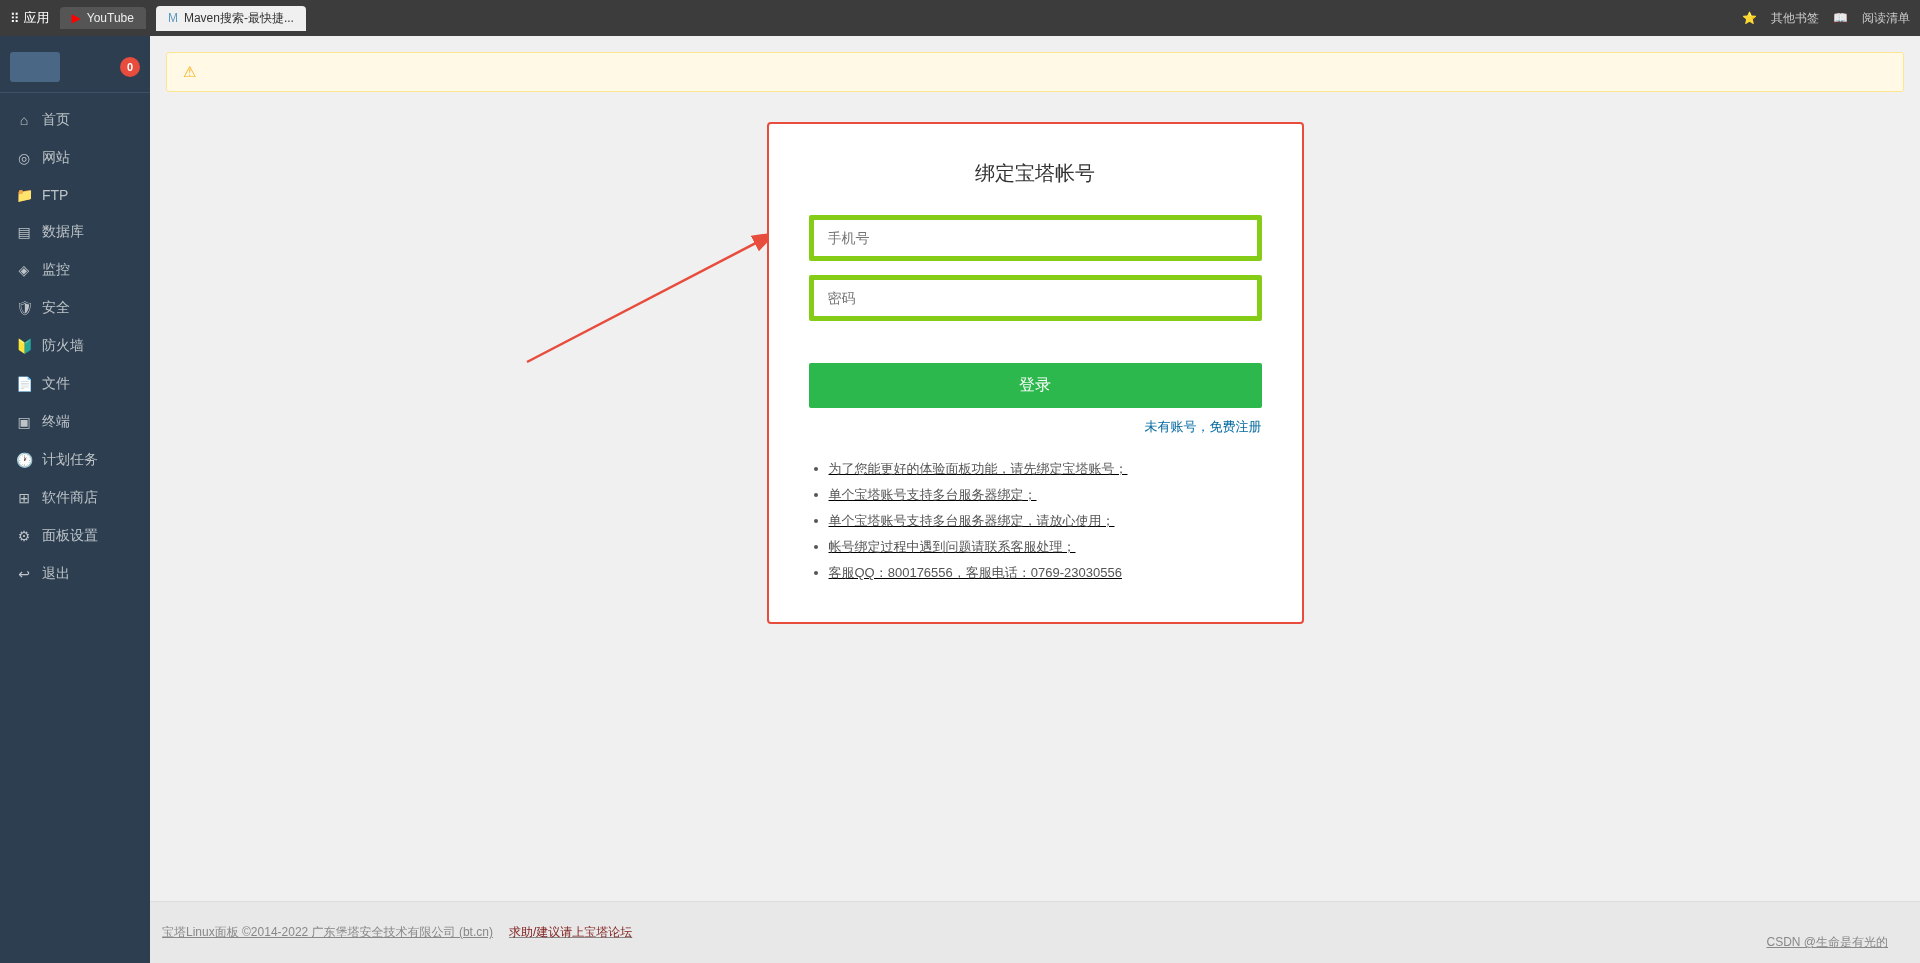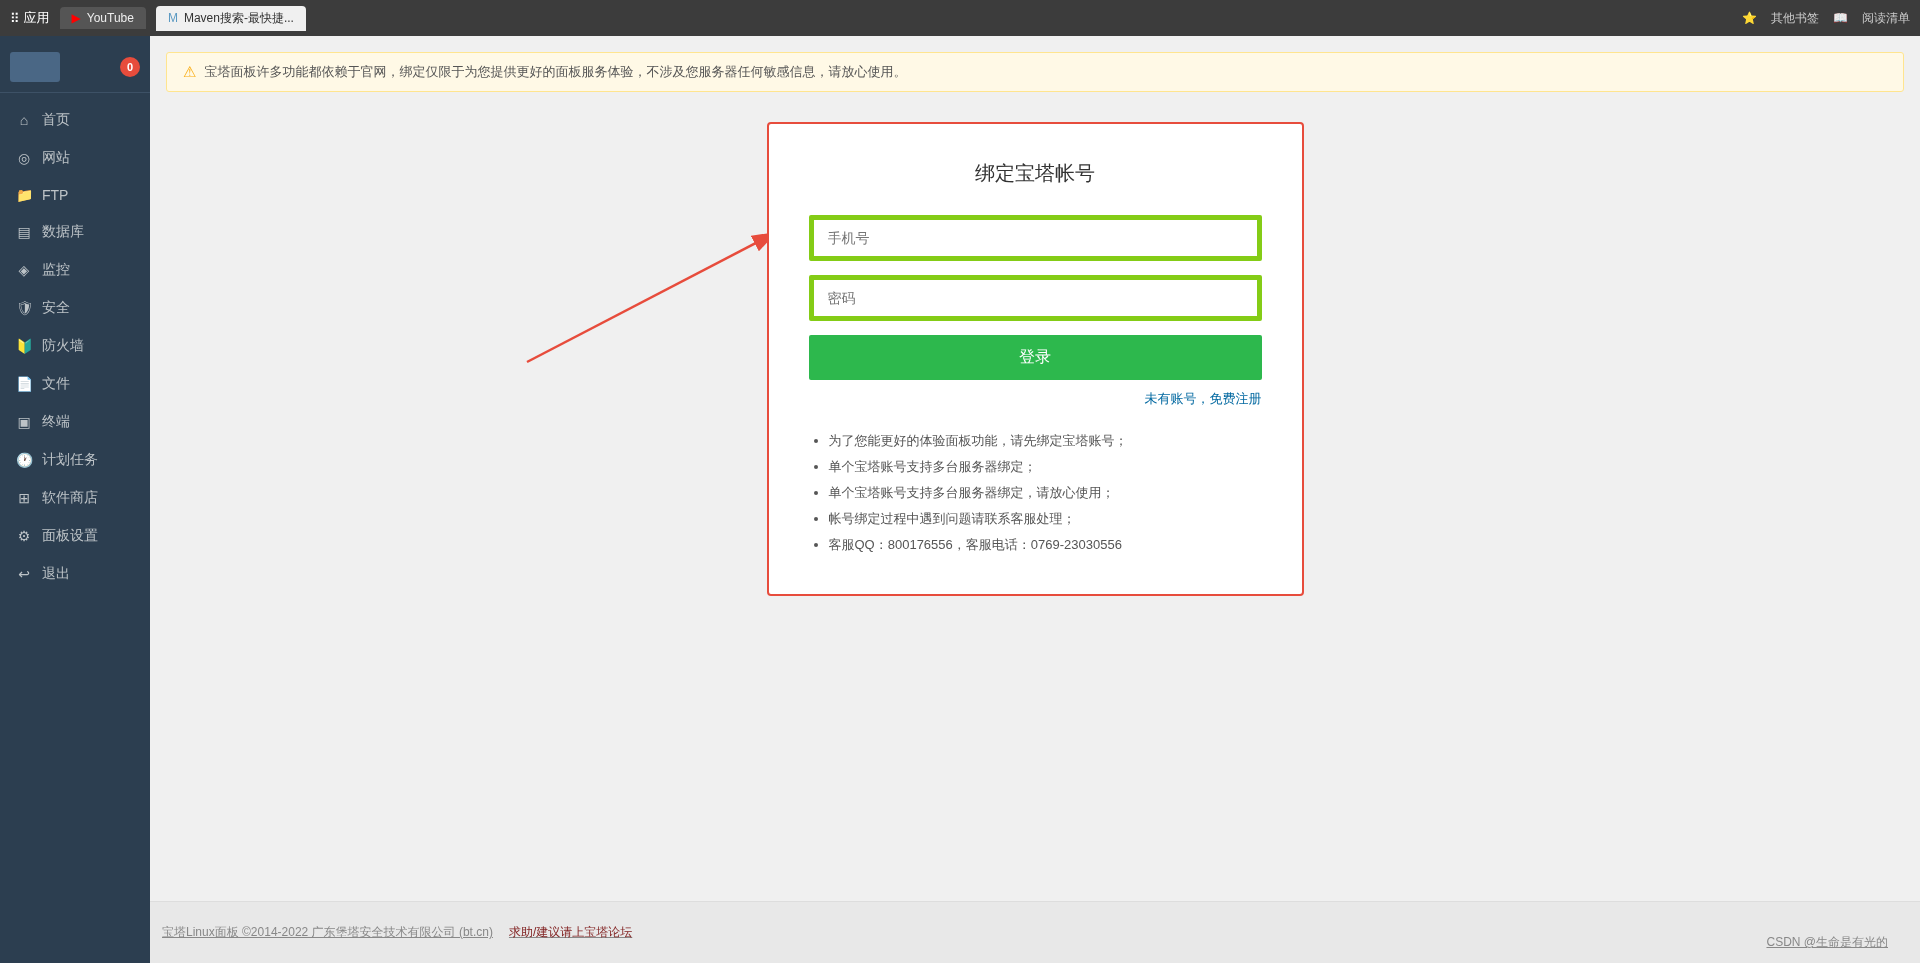--- a/index.html
+++ b/index.html
@@ -170,31 +170,33 @@
       width: 100%;
       background: #2db84d;
       color: #fff;
       border: none;
       border-radius: 2px;
       padding: 12px;
       font-size: 16px;
       cursor: pointer;
       margin-bottom: 10px;
       font-family: 'Microsoft YaHei', Arial, sans-serif;
+      margin-top: 28px;
     }
     .login-register-link {
       text-align: right;
       font-size: 13px;
       color: #0369a1;
       margin-bottom: 20px;
       cursor: pointer;
     }
     .login-tips {
       list-style: disc;
       padding-left: 20px;
+      text-decoration: underline;
     }
     .login-tips li {
       font-size: 13px;
       color: #555;
       line-height: 2;
     }
 
     
     .footer {
       background: #e8e8e8;
@@ -311,21 +313,20 @@
     <div class="sidebar-item">
       <span class="icon">↩</span>
       <span>退出</span>
     </div>
   </div>
 
   <div class="content-area">
 
     <div class="notice-bar">
       <span class="warn-icon">⚠</span>
-      <span>宝塔面板许多功能都依赖于官网，绑定仅限于为您提供更好的面板服务体验，不涉及您服务器任何敏感信息，请放心使用。</span>
     </div>
 
     <div class="main-content">
       <div style="position:relative;">
 
         <svg class="red-arrow" style="position:absolute;left:-260px;top:80px;pointer-events:none;" width="300" height="180">
           <defs>
             <marker id="arrowhead" markerWidth="10" markerHeight="7" refX="10" refY="3.5" orient="auto">
               <polygon points="0 0, 10 3.5, 0 7" fill="#e74c3c"></polygon>
             </marker>

